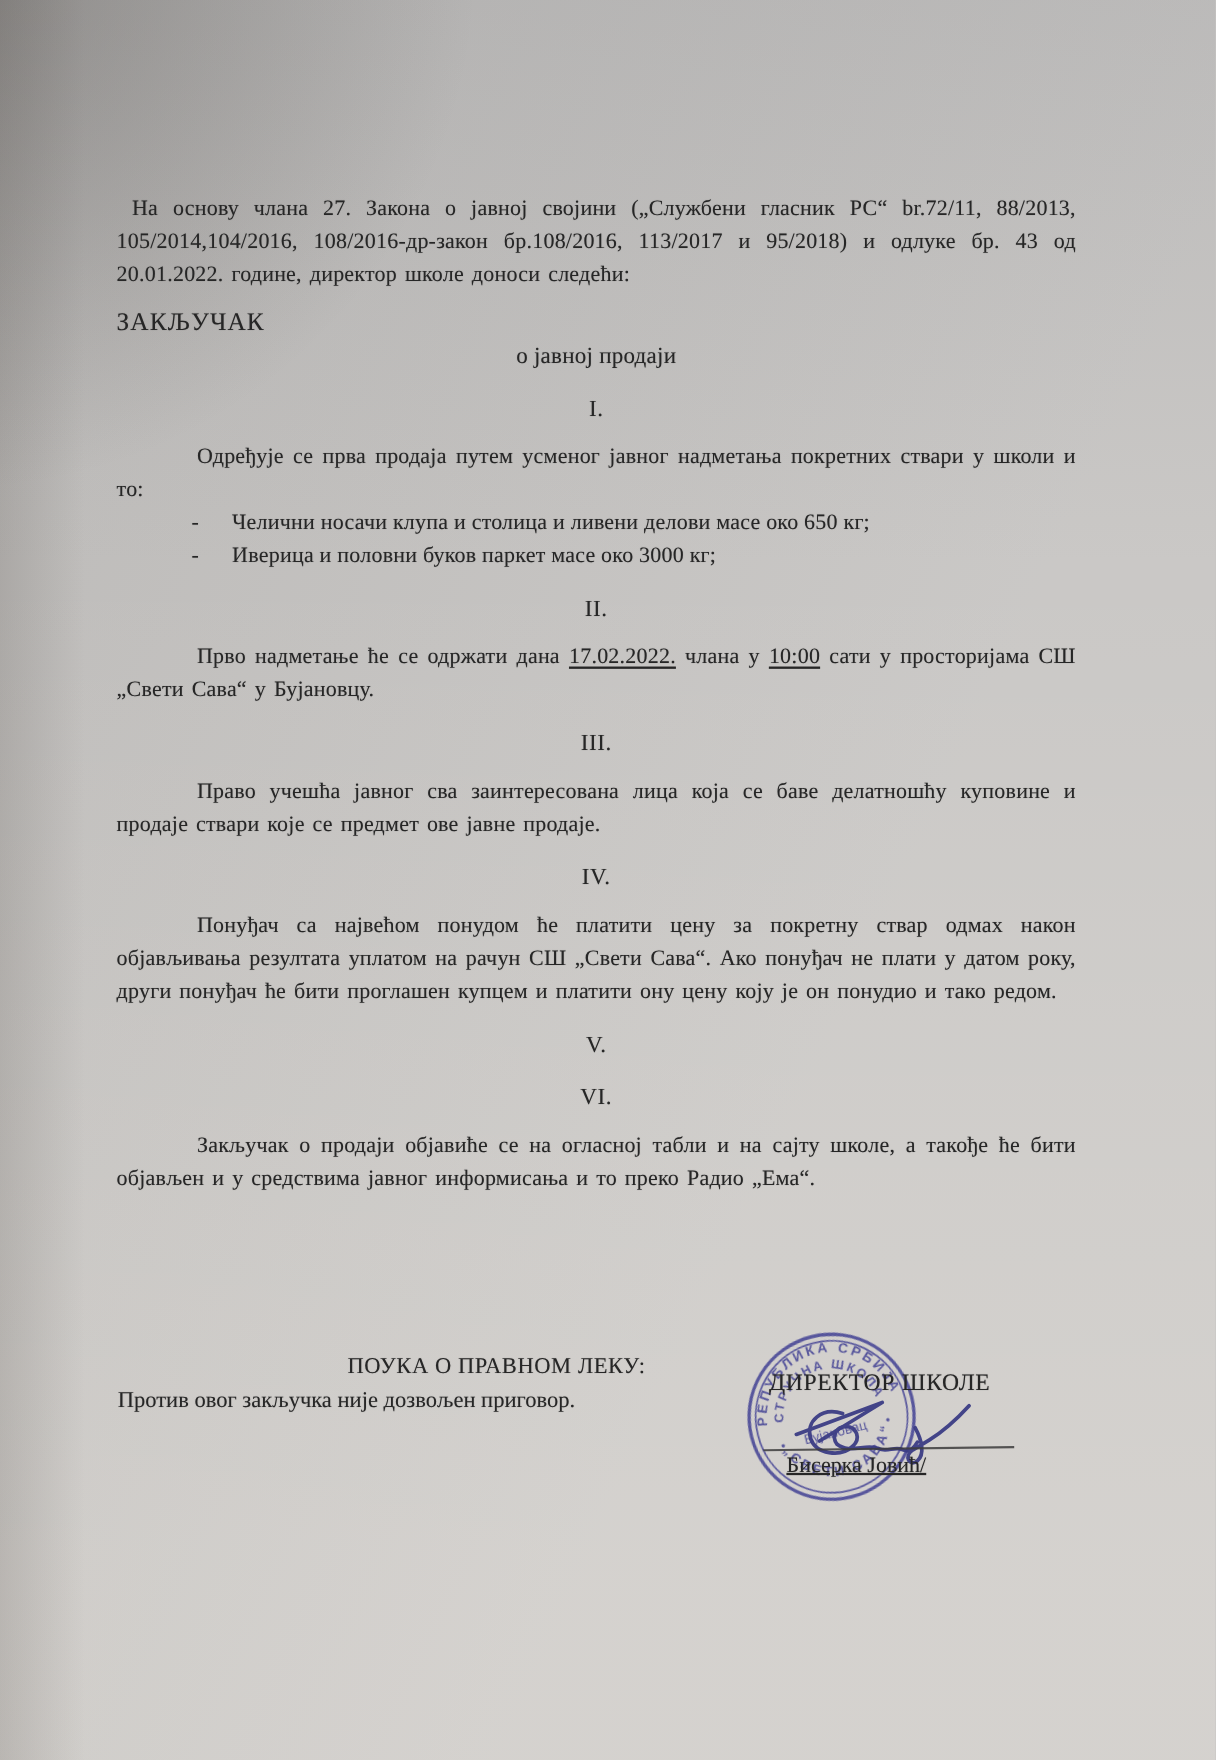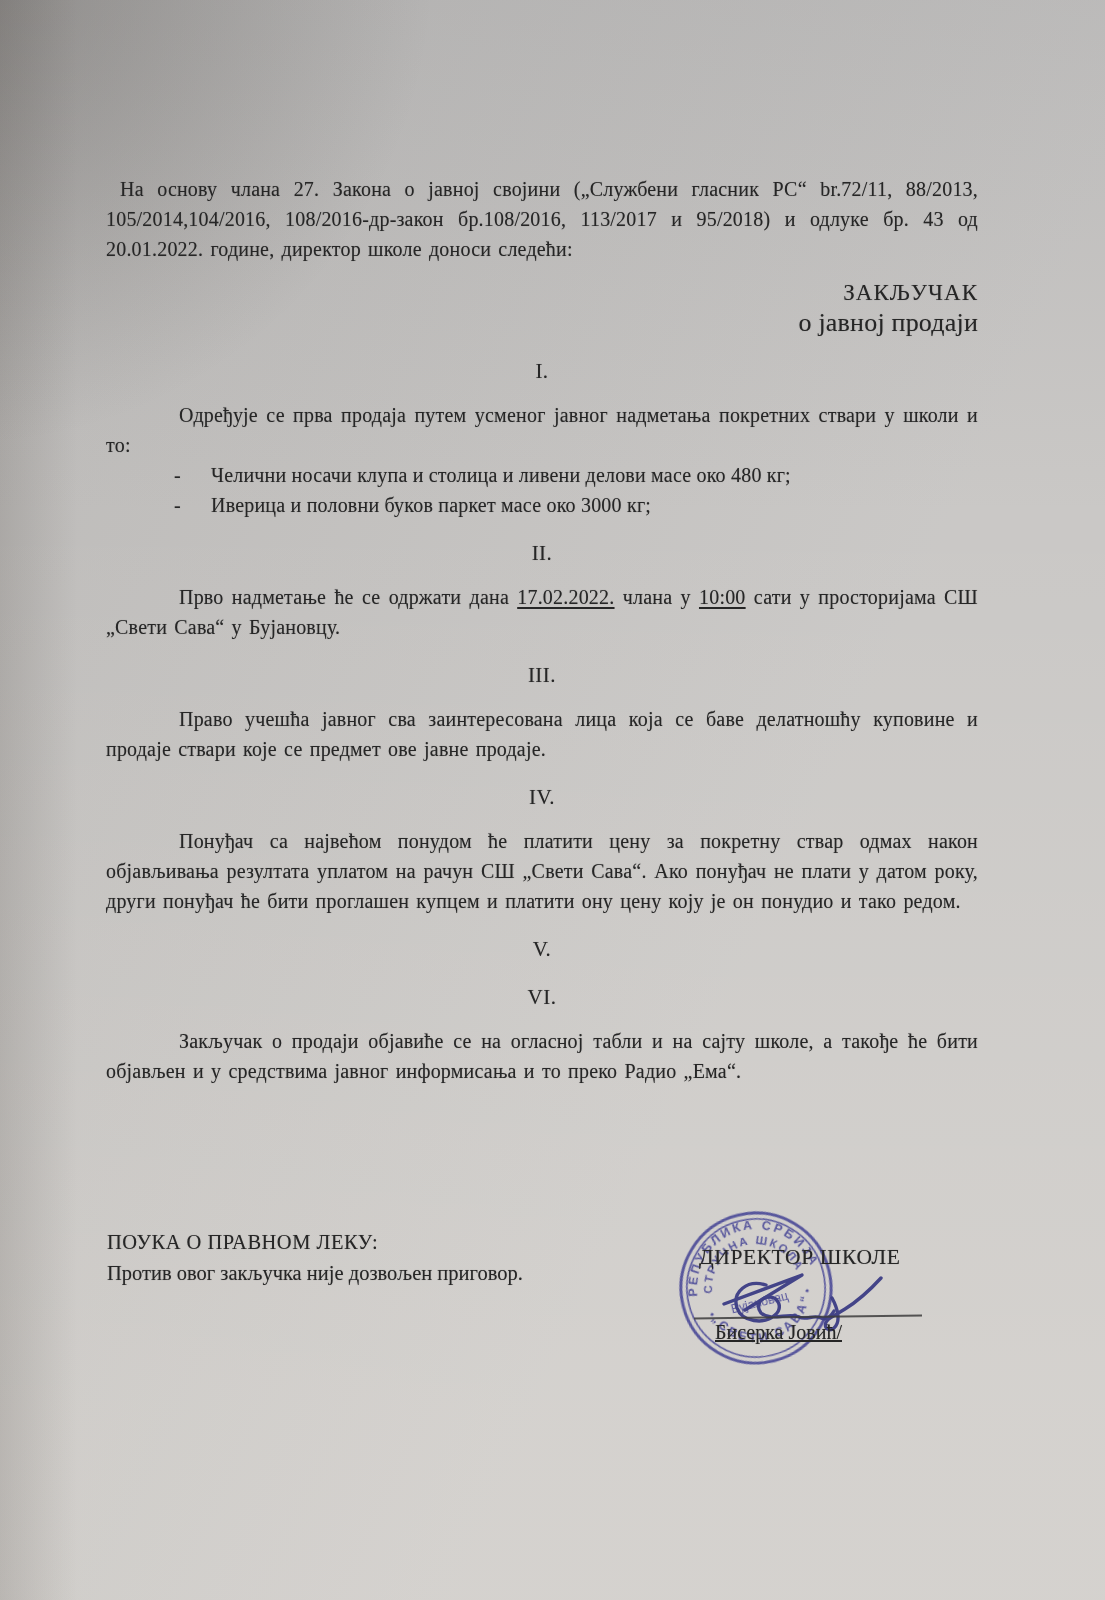--- a/index.html
+++ b/index.html
@@ -33,28 +33,28 @@
     letter-spacing: 0.2px;
   }
   .para {
     margin: 0;
     text-align: justify;
     word-spacing: 2px;
   }
   .para.first { text-indent: 14px; }
   .para.body-indent { text-indent: 73px; margin-top: 14px; }
   .title {
-    text-align: right;
+    text-align: left;
     font-size: 23px;
     margin-top: 14px;
     letter-spacing: 1px;
   }
   .subtitle {
-    text-align: right;
-    font-size: 26px;
+    text-align: center;
+    font-size: 21px;
   }
   .numeral {
     text-align: center;
     font-size: 21px;
     margin-top: 18px;
     letter-spacing: 0.5px;
   }
   .bullet {
     display: flex;
     padding-left: 68px;
@@ -70,21 +70,21 @@
     text-decoration-thickness: 1.5px;
   }
   .legal {
     position: absolute;
     left: 105px; top: 1190px;
     width: 480px;
     font-size: 20.5px;
     line-height: 31px;
     text-shadow: 0 0 1px rgba(45,45,45,0.35);
   }
-  .legal .heading { letter-spacing: 0.5px; }
+  .legal .heading { letter-spacing: 0.5px; text-align: right; }
   .director {
     position: absolute;
     left: 697px; top: 1208px;
     font-size: 21.5px;
     letter-spacing: 0.6px;
     text-shadow: 0 0 1px rgba(45,45,45,0.4);
     white-space: nowrap;
   }
   .sig-line {
     position: absolute;
@@ -126,21 +126,21 @@
 
     <p class="para first">На основу члана 27. Закона о јавној својини („Службени гласник РС“ br.72/11, 88/2013, 105/2014,104/2016, 108/2016-др-закон бр.108/2016, 113/2017 и 95/2018) и одлуке бр. 43 од 20.01.2022. године, директор школе доноси следећи:</p>
 
     <div class="title">ЗАКЉУЧАК</div>
     <div class="subtitle">о јавној продаји</div>
 
     <div class="numeral">I.</div>
     <p class="para body-indent">Одређује се прва продаја путем усменог јавног надметања покретних ствари у школи и то:</p>
     <div class="bullet">
       <span class="dash">-</span>
-      <span>Челични носачи клупа и столица и ливени делови масе око 480 кг;</span>
+      <span>Челични носачи клупа и столица и ливени делови масе око 650 кг;</span>
     </div>
     <div class="bullet">
       <span class="dash">-</span>
       <span>Иверица и половни буков паркет масе око 3000 кг;</span>
     </div>
 
     <div class="numeral">II.</div>
     <p class="para body-indent"><span>Прво надметање ће се одржати дана </span><span class="u">17.02.2022.</span><span> члана у </span><span class="u">10:00</span><span> сати у просторијама СШ „Свети Сава“ у Бујановцу.</span></p>
 
     <div class="numeral">III.</div>

